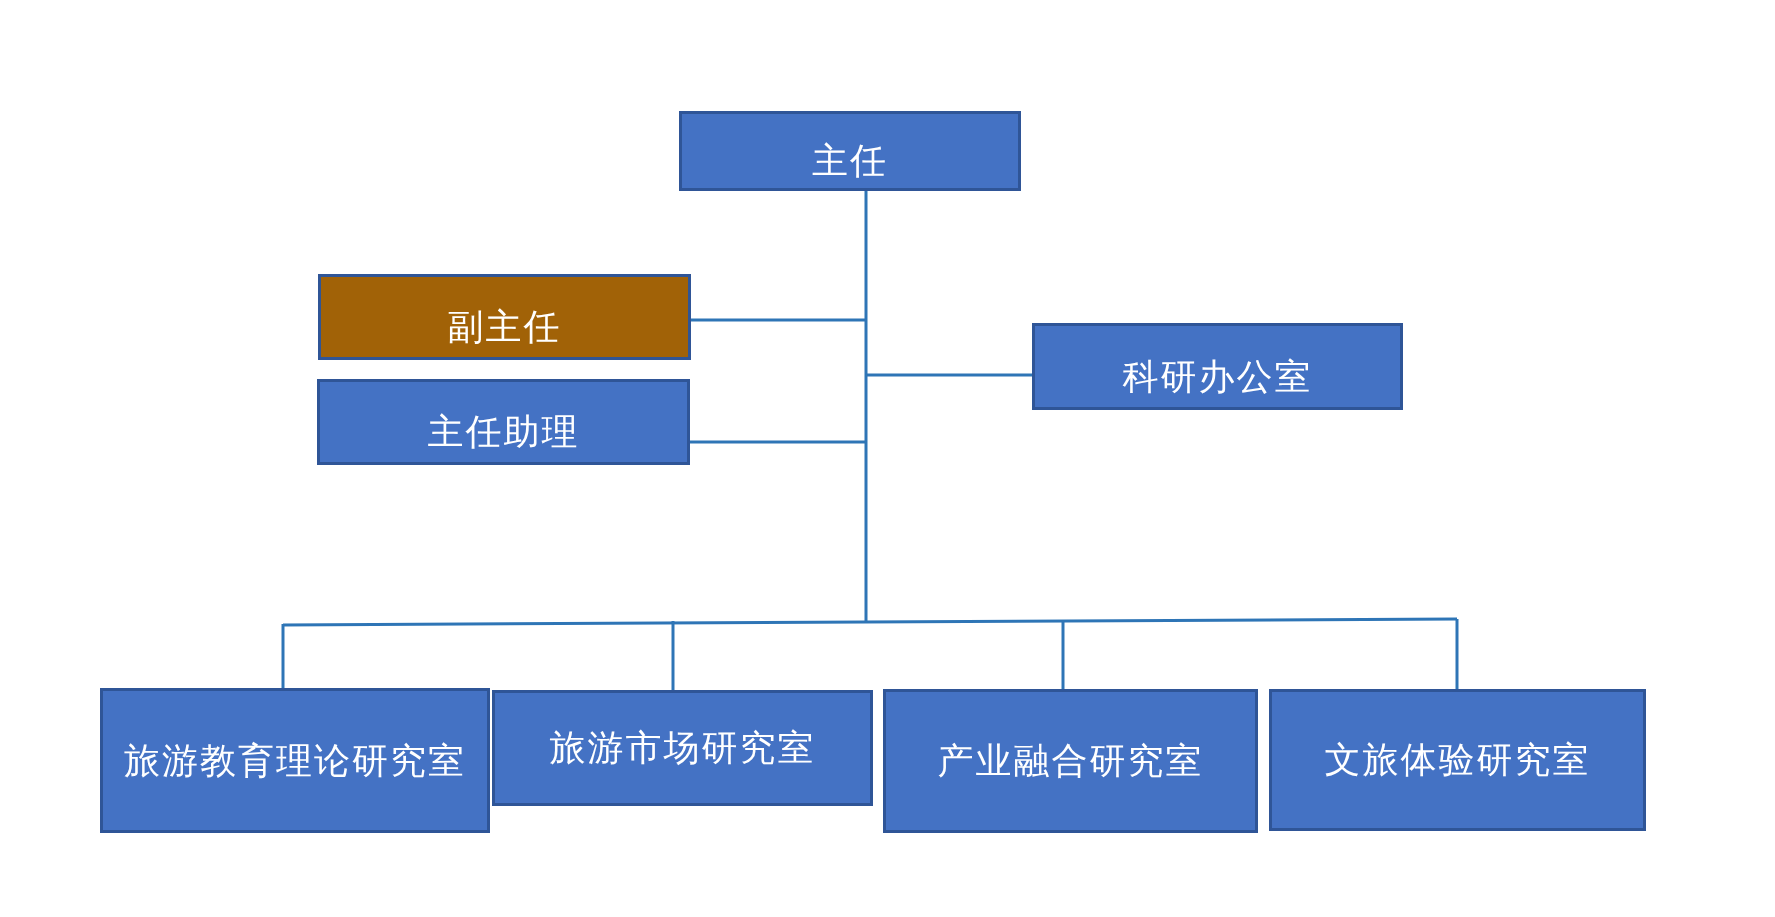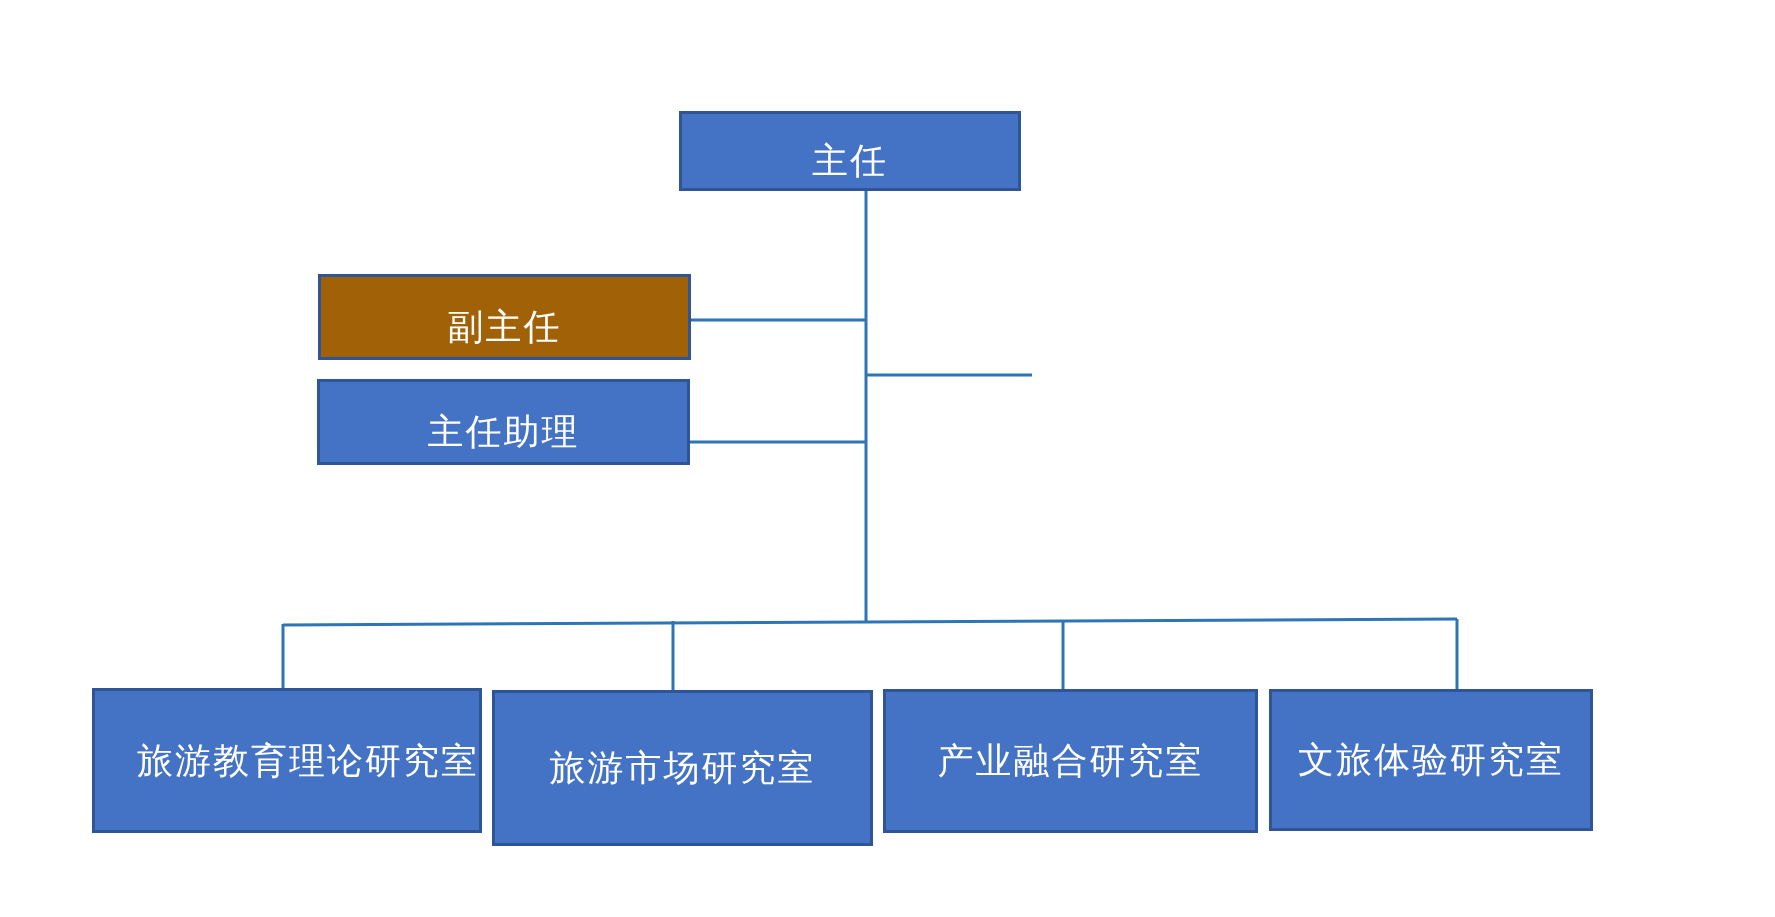--- a/index.html
+++ b/index.html
@@ -55,25 +55,28 @@
     </svg>
 <div class="node pad-top" style="left: 679px; top: 111px; width: 342px; height: 80px; background: rgb(68, 114, 196); border: 3px solid rgb(47, 85, 151); color: rgb(255, 255, 255);">
       <span>主任</span>
     </div>
     <div class="node pad-top" style="left: 318px; top: 274px; width: 373px; height: 86px; background: #a16207; border: 3px solid rgb(47, 85, 151); color: rgb(255, 255, 255);">
       <span>副主任</span>
     </div>
     <div class="node pad-top" style="left: 317px; top: 379px; width: 373px; height: 86px; background: rgb(68, 114, 196); border: 3px solid rgb(47, 85, 151); color: rgb(255, 255, 255);">
       <span>主任助理</span>
     </div>
-    <div class="node" style="left: 92px; top: 688px; width: 390px; height: 145px; background: rgb(68, 114, 196); border: 3px solid rgb(47, 85, 151); color: rgb(255, 255, 255); justify-content: flex-end;">
+    <div class="node pad-top" style="left: 1032px; top: 323px; width: 371px; height: 87px; background: rgb(68, 114, 196); border: 3px solid rgb(47, 85, 151); color: rgb(255, 255, 255);">
+      <span>科研办公室</span>
+    </div>
+    <div class="node" style="left: 100px; top: 688px; width: 390px; height: 145px; background: rgb(68, 114, 196); border: 3px solid rgb(47, 85, 151); color: rgb(255, 255, 255);">
       <span>旅游教育理论研究室</span>
     </div>
-    <div class="node" style="left: 492px; top: 690px; width: 381px; height: 156px; background: rgb(68, 114, 196); border: 3px solid rgb(47, 85, 151); color: rgb(255, 255, 255);">
+    <div class="node" style="left: 492px; top: 690px; width: 381px; height: 116px; background: rgb(68, 114, 196); border: 3px solid rgb(47, 85, 151); color: rgb(255, 255, 255);">
       <span>旅游市场研究室</span>
     </div>
     <div class="node" style="left: 883px; top: 689px; width: 375px; height: 144px; background: rgb(68, 114, 196); border: 3px solid rgb(47, 85, 151); color: rgb(255, 255, 255);">
       <span>产业融合研究室</span>
     </div>
-    <div class="node" style="left: 1269px; top: 689px; width: 324px; height: 142px; background: rgb(68, 114, 196); border: 3px solid rgb(47, 85, 151); color: rgb(255, 255, 255);">
+    <div class="node" style="left: 1269px; top: 689px; width: 377px; height: 142px; background: rgb(68, 114, 196); border: 3px solid rgb(47, 85, 151); color: rgb(255, 255, 255);">
       <span>文旅体验研究室</span>
     </div>
   </div>
 
 </body></html>

